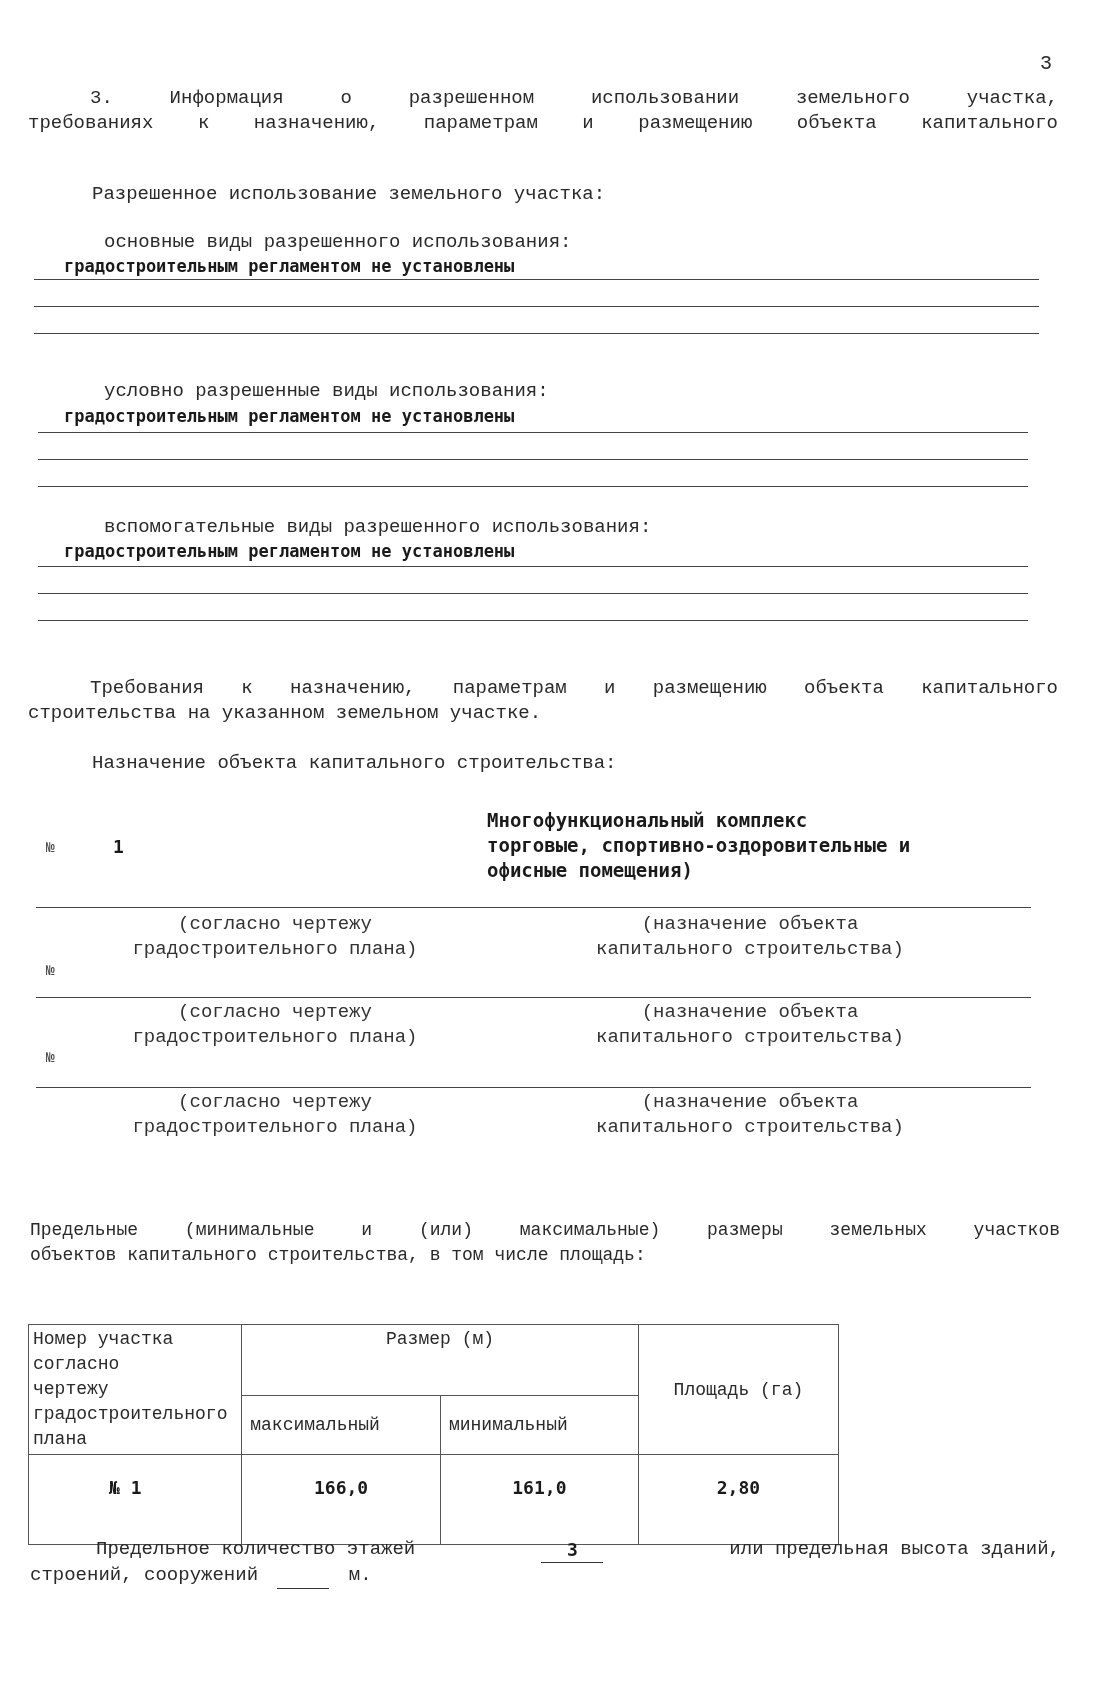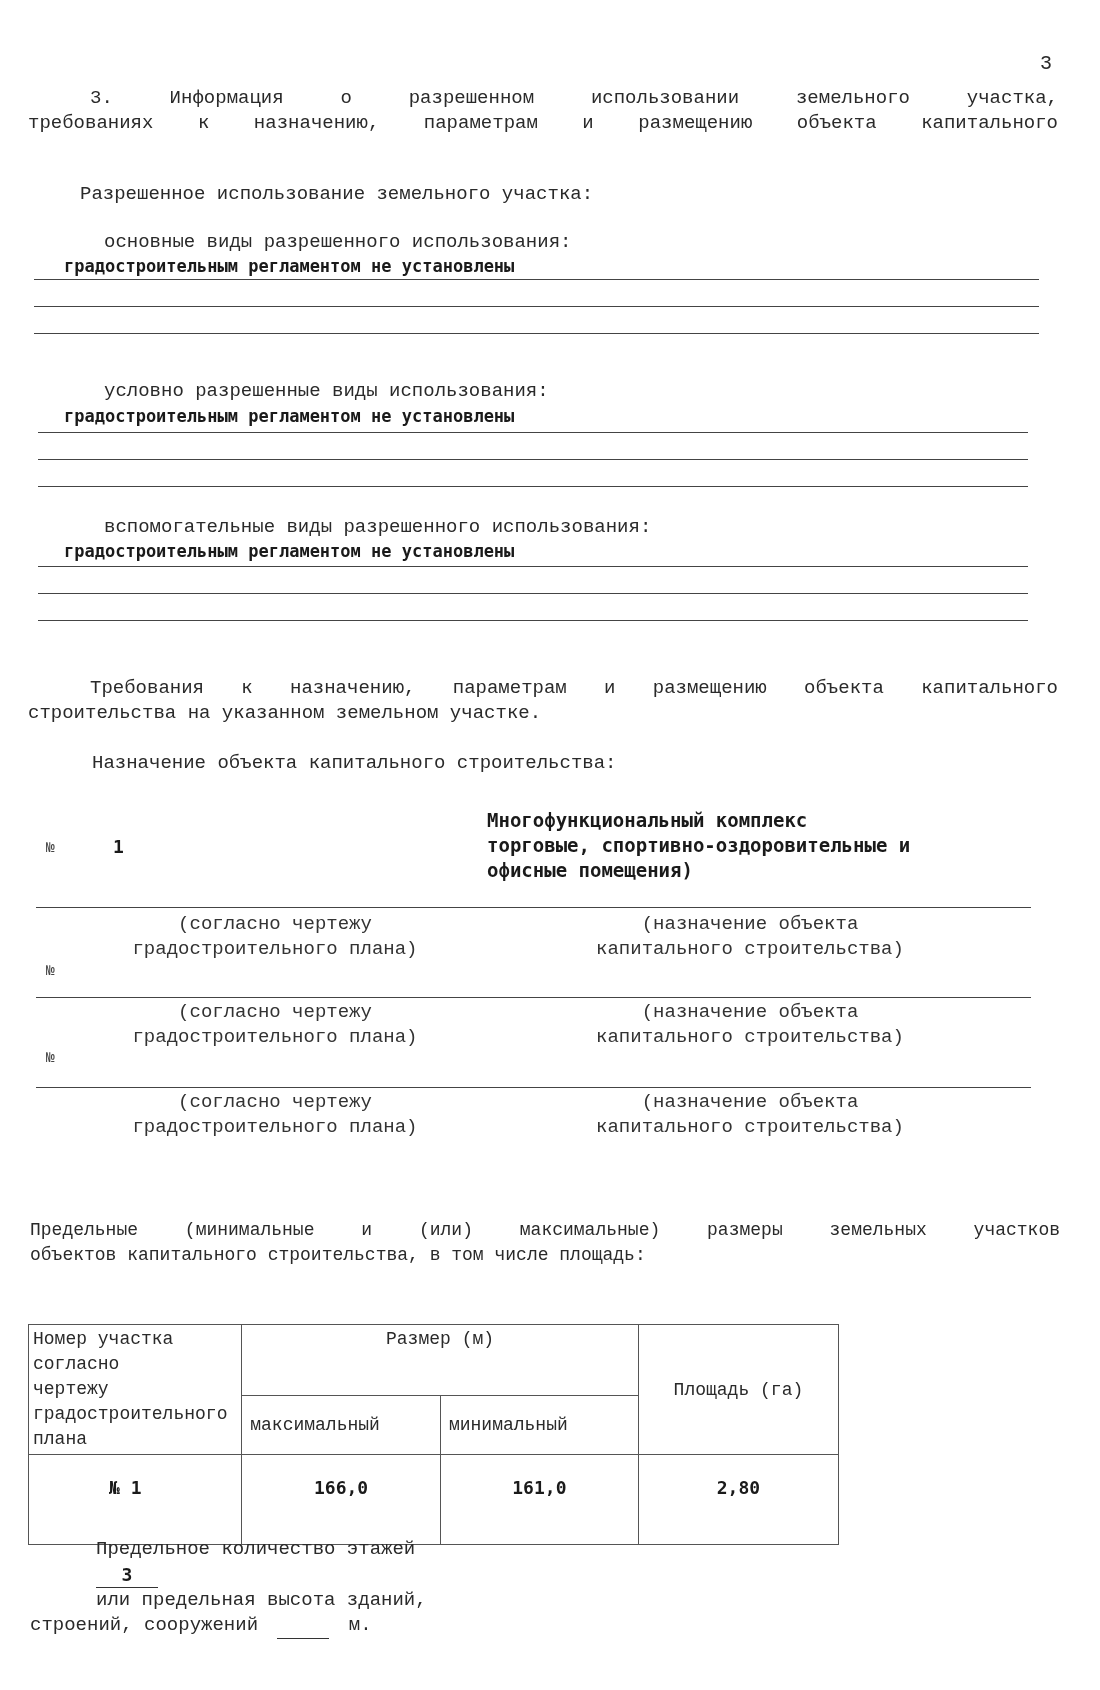--- a/index.html
+++ b/index.html
@@ -43,21 +43,21 @@
 </head>
 <body>
 
 <div class="abs page-num">3</div>
 
 <div class="abs para" style="top:86px;">
   <span class="line just indent" style="padding-left:62px;">3.  Информация   о   разрешенном   использовании   земельного   участка,</span>
   <span class="line just">требованиях к назначению, параметрам и размещению объекта капитального</span>
 </div>
 
-<div class="abs" style="left:80px; top:182px; line-height:25px;">Разрешенное использование земельного участка:</div>
+<div class="abs" style="left:92px; top:182px; line-height:25px;">Разрешенное использование земельного участка:</div>
 
 <div class="abs label" style="top:231px;">основные виды разрешенного использования:</div>
 <div class="abs value bold" style="top:256px;">градостроительным регламентом не установлены</div>
 <div class="rule" style="left:34px; width:1005px; top:279px;"></div>
 <div class="rule" style="left:34px; width:1005px; top:306px;"></div>
 <div class="rule" style="left:34px; width:1005px; top:333px;"></div>
 
 <div class="abs label" style="top:380px;">условно разрешенные виды использования:</div>
 <div class="abs value bold" style="top:406px;">градостроительным регламентом не установлены</div>
 <div class="rule" style="left:38px; width:990px; top:432px;"></div>
@@ -139,21 +139,21 @@
   <tr style="height:90px;">
     <td class="bold-val" style="padding-left:80px; vertical-align:top; padding-top:22px;">№ 1</td>
     <td class="bold-val" style="text-align:center; vertical-align:top; padding-top:22px;">166,0</td>
     <td class="bold-val" style="text-align:center; vertical-align:top; padding-top:22px;">161,0</td>
     <td class="bold-val" style="text-align:center; vertical-align:top; padding-top:22px;margin-left:48px;">2,80</td>
   </tr>
 </tbody>
   </table>
 
 <div class="abs" style="left:30px; top:1537px; width:1030px; line-height:25px;">
-  <div style="display:flex; justify-content:space-between; padding-left:66px;flex-direction:column;">
+  <div style="display:flex; justify-content:space-between; padding-left:66px;">
     <span>Предельное   количество   этажей</span>
     <span class="blank bold-val" style="width:62px;">3</span>
     <span>или   предельная   высота   зданий,</span>
   </div>
   <div>
     <span>строений, сооружений</span>
     <span class="blank" style="width:52px; margin:0 8px;">&nbsp;</span>
     <span>м.</span>
   </div>
 </div>

